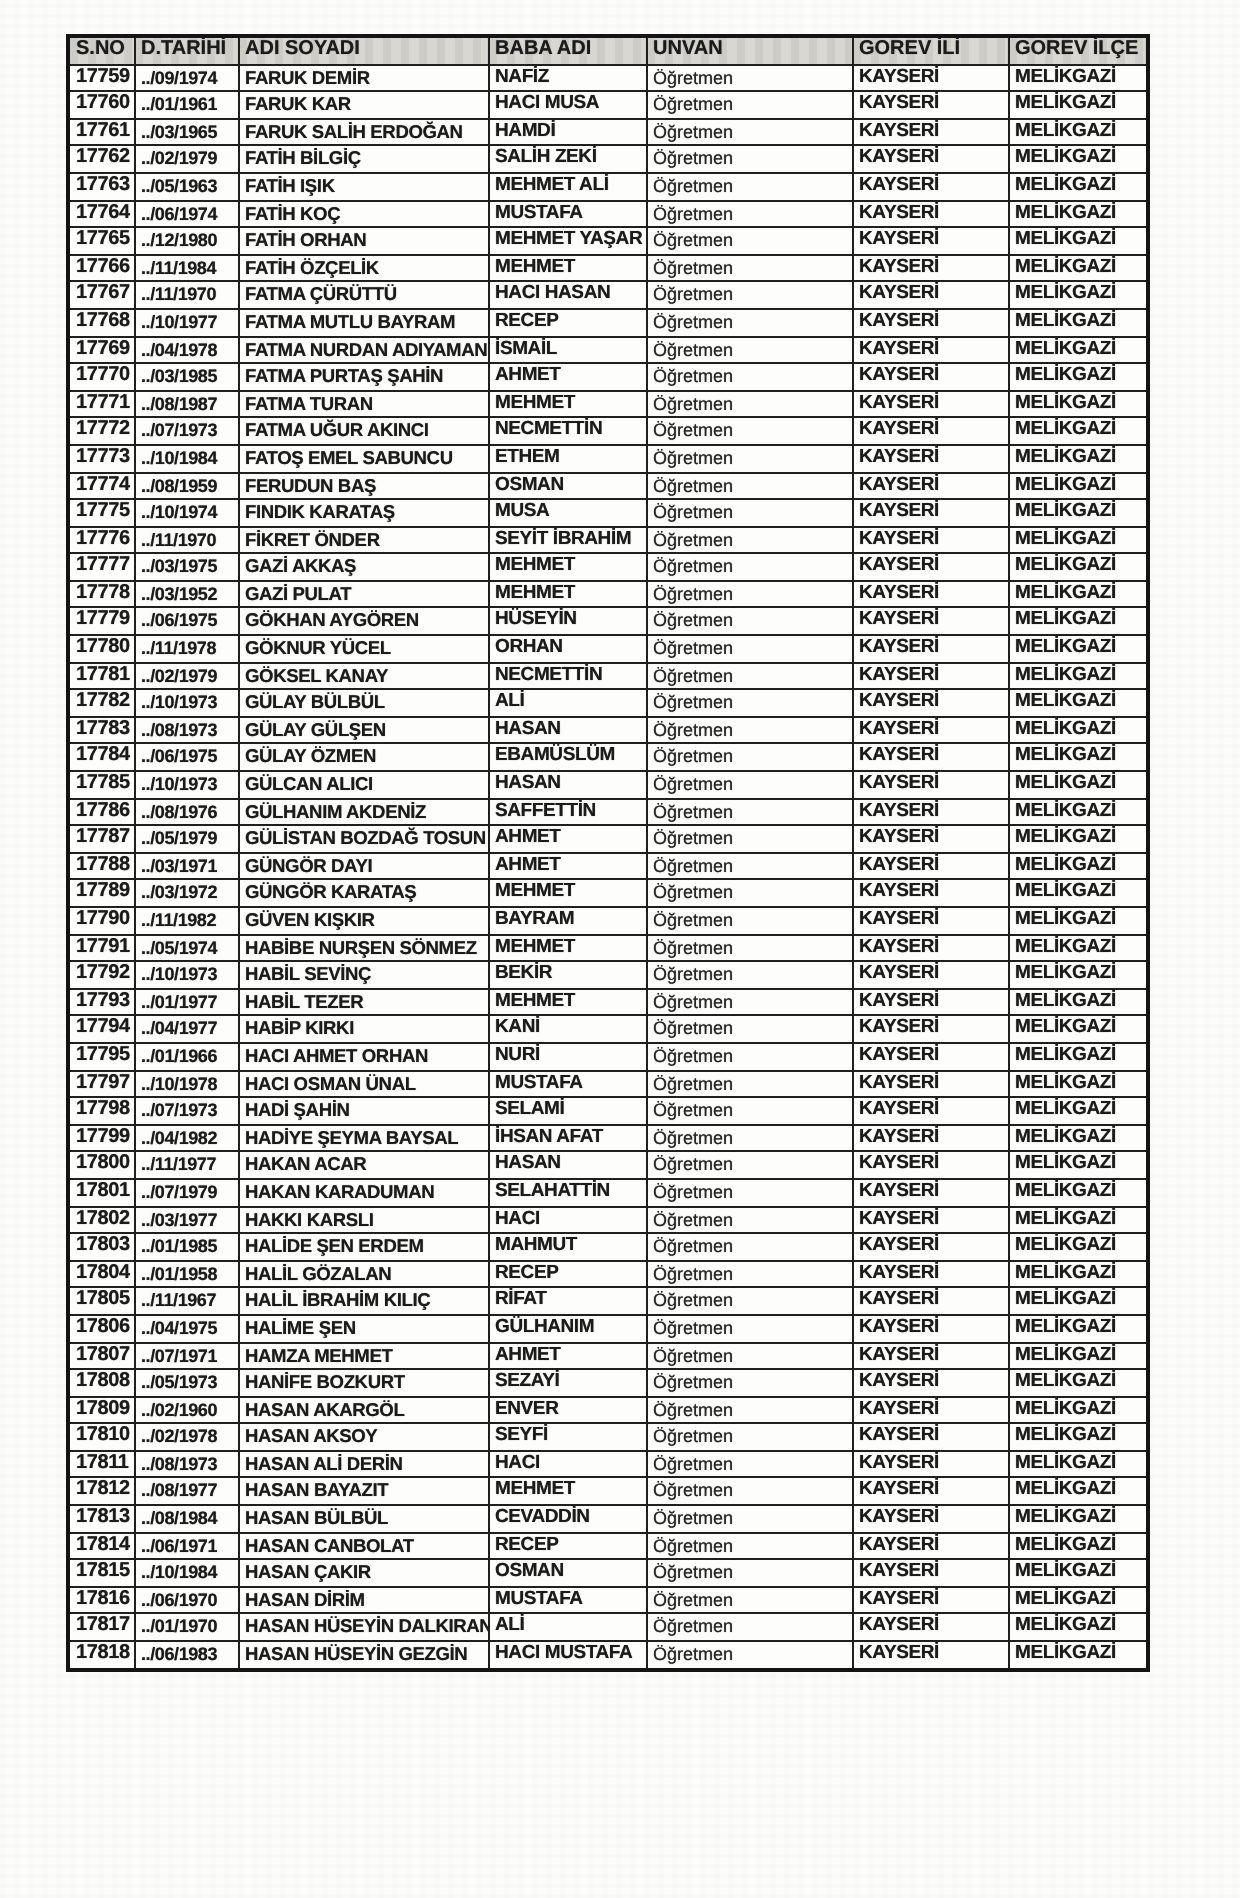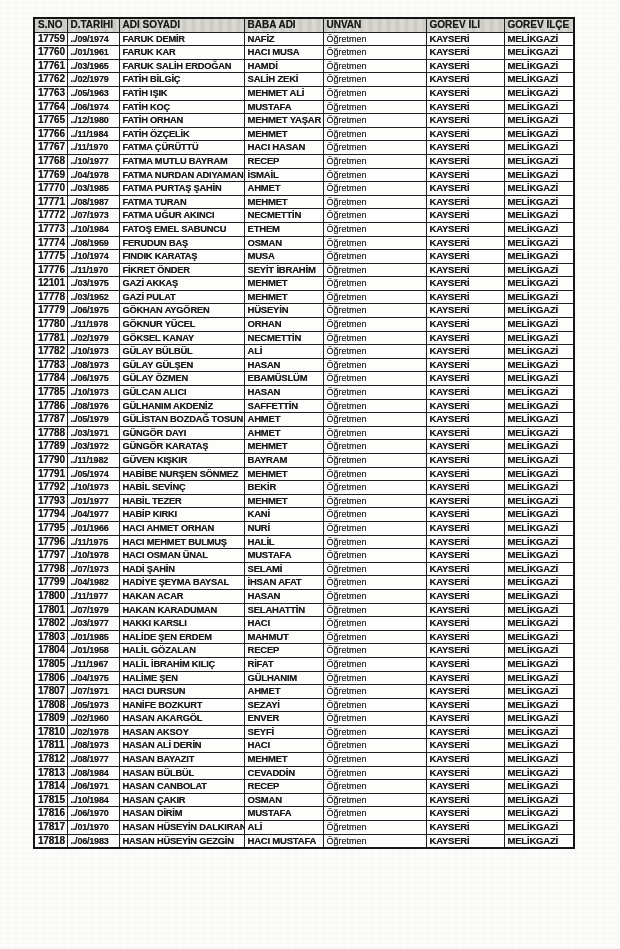--- a/index.html
+++ b/index.html
@@ -252,21 +252,21 @@
         <tr>
           <td class="c0">17776</td>
           <td class="c1">../11/1970</td>
           <td class="c2">FİKRET ÖNDER</td>
           <td class="c3">SEYİT İBRAHİM</td>
           <td class="c4">Öğretmen</td>
           <td class="c5">KAYSERİ</td>
           <td class="c6">MELİKGAZİ</td>
         </tr>
         <tr>
-          <td class="c0">12101</td>
+          <td class="c0">17777</td>
           <td class="c1">../03/1975</td>
           <td class="c2">GAZİ AKKAŞ</td>
           <td class="c3">MEHMET</td>
           <td class="c4">Öğretmen</td>
           <td class="c5">KAYSERİ</td>
           <td class="c6">MELİKGAZİ</td>
         </tr>
         <tr>
           <td class="c0">17778</td>
           <td class="c1">../03/1952</td>
@@ -423,29 +423,20 @@
         <tr>
           <td class="c0">17795</td>
           <td class="c1">../01/1966</td>
           <td class="c2">HACI AHMET ORHAN</td>
           <td class="c3">NURİ</td>
           <td class="c4">Öğretmen</td>
           <td class="c5">KAYSERİ</td>
           <td class="c6">MELİKGAZİ</td>
         </tr>
         <tr>
-          <td class="c0">17796</td>
-          <td class="c1">../11/1975</td>
-          <td class="c2">HACI MEHMET BULMUŞ</td>
-          <td class="c3">HALİL</td>
-          <td class="c4">Öğretmen</td>
-          <td class="c5">KAYSERİ</td>
-          <td class="c6">MELİKGAZİ</td>
-        </tr>
-        <tr>
           <td class="c0">17797</td>
           <td class="c1">../10/1978</td>
           <td class="c2">HACI OSMAN ÜNAL</td>
           <td class="c3">MUSTAFA</td>
           <td class="c4">Öğretmen</td>
           <td class="c5">KAYSERİ</td>
           <td class="c6">MELİKGAZİ</td>
         </tr>
         <tr>
           <td class="c0">17798</td>
@@ -524,21 +515,21 @@
           <td class="c1">../04/1975</td>
           <td class="c2">HALİME ŞEN</td>
           <td class="c3">GÜLHANIM</td>
           <td class="c4">Öğretmen</td>
           <td class="c5">KAYSERİ</td>
           <td class="c6">MELİKGAZİ</td>
         </tr>
         <tr>
           <td class="c0">17807</td>
           <td class="c1">../07/1971</td>
-          <td class="c2">HACI DURSUN</td>
+          <td class="c2">HAMZA MEHMET</td>
           <td class="c3">AHMET</td>
           <td class="c4">Öğretmen</td>
           <td class="c5">KAYSERİ</td>
           <td class="c6">MELİKGAZİ</td>
         </tr>
         <tr>
           <td class="c0">17808</td>
           <td class="c1">../05/1973</td>
           <td class="c2">HANİFE BOZKURT</td>
           <td class="c3">SEZAYİ</td>

